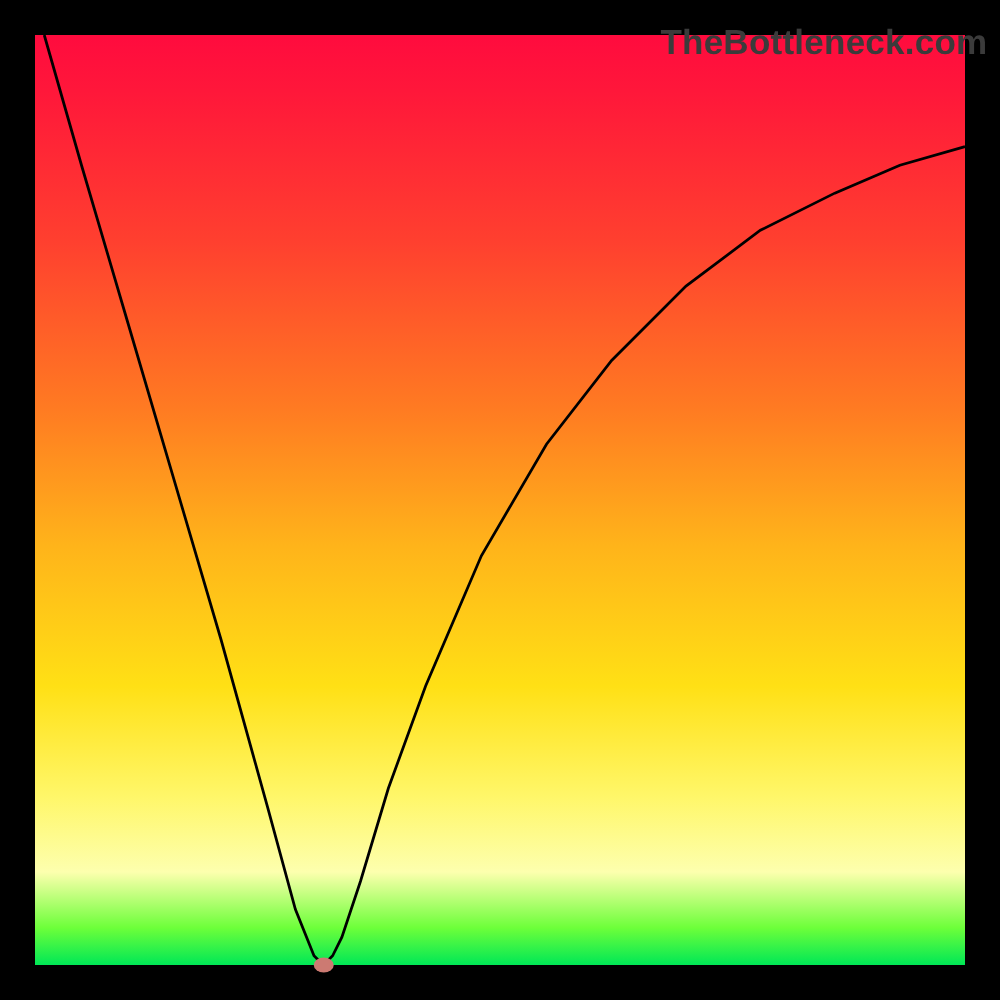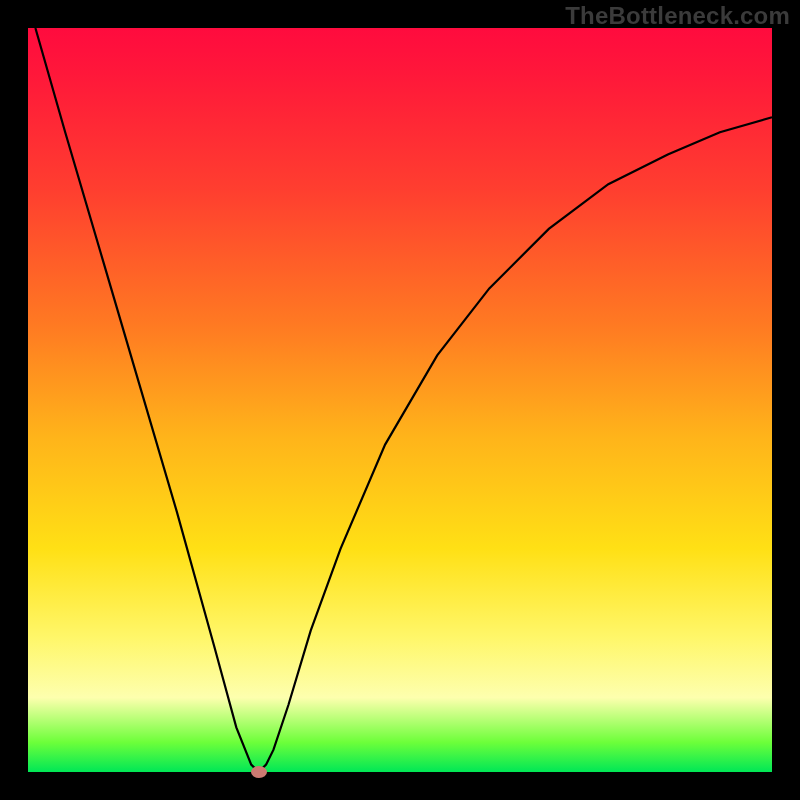--- a/index.html
+++ b/index.html
@@ -12,24 +12,24 @@
     overflow: hidden;
   }
   .frame {
     position: relative;
     width: 800px;
     height: 800px;
     background: #000;
   }
   .watermark {
     position: absolute;
-    top: 2px;
+    top: 18px;
     right: 10px;
     color: #3b3b3b;
-    font-size: 24px;
+    font-size: 28px;
     font-weight: 600;
     letter-spacing: 0.2px;
     z-index: 10;
     user-select: none;
   }
   .plot {
     position: absolute;
     left: 28px;
     top: 28px;
     width: 744px;

